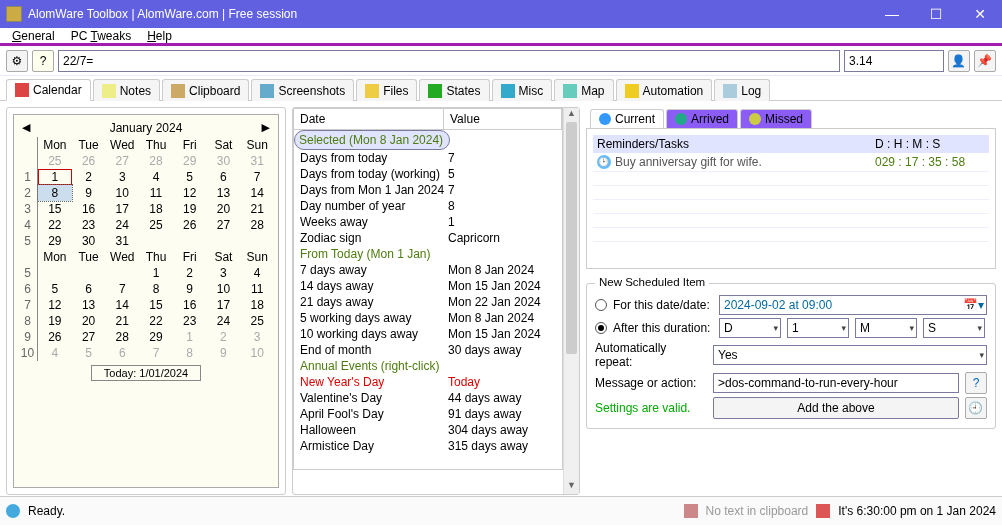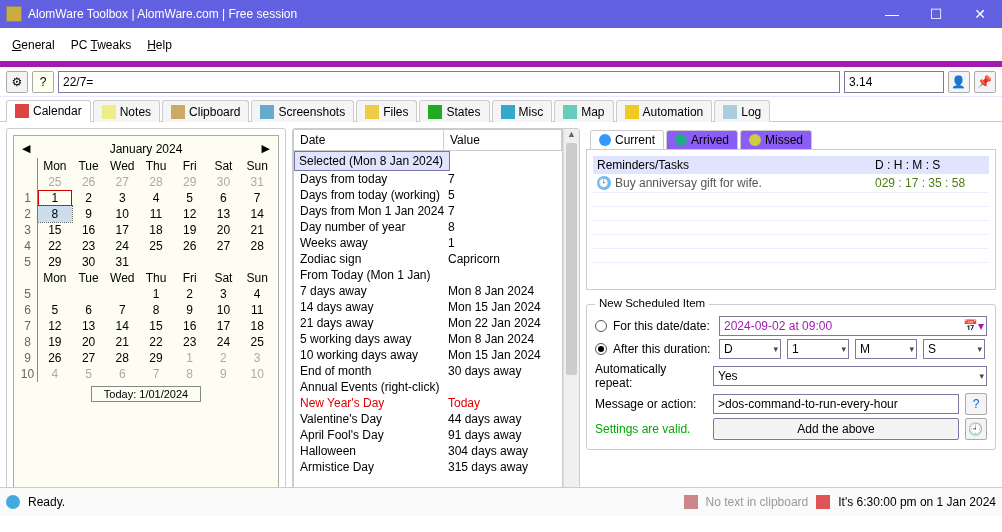--- a/index.html
+++ b/index.html
@@ -1,21 +1,21 @@
 <!DOCTYPE html>
 <html><head>
 <meta charset="utf-8">
 <style>
 * { box-sizing: border-box; margin: 0; padding: 0; font-family: "Segoe UI", Tahoma, sans-serif; font-size: 12px; }
 body { background: #fff; width: 1002px; height: 532px; overflow: hidden; }
 .titlebar { background: #6060e0; color: #fff; height: 28px; display: flex; align-items: center; padding: 0 0 0 6px; }
 .titlebar .icon { width: 16px; height: 16px; background: #ca4; margin-right: 6px; border: 1px solid #886; }
 .titlebar .title { flex: 1; font-size: 12px; }
 .titlebar .winbtn { width: 44px; height: 28px; display: flex; align-items: center; justify-content: center; color: #fff; font-size: 14px; }
-.menubar { height: 39px; display: flex; align-items: center; padding: 0 4px; border-bottom: 6px solid #a21caf; }
+.menubar { height: 18px; display: flex; align-items: center; padding: 0 4px; border-bottom: 3px solid #a21caf; }
 .menubar .mitem { padding: 0 8px; }
 .menubar .mitem u { text-decoration: underline; }
 .toolbar { height: 30px; display: flex; align-items: center; padding: 3px 6px; gap: 4px; border-bottom: 1px solid #e8e8ff; }
 .iconbtn { width: 22px; height: 22px; border: 1px solid #aaa; background: #f4f4f4; display: inline-flex; align-items: center; justify-content: center; font-size: 12px; border-radius: 2px; }
 .searchbox { flex: 1; height: 22px; border: 1px solid #7a7aa0; padding: 0 4px; }
 .resultbox { width: 100px; height: 22px; border: 1px solid #7a7aa0; padding: 0 4px; }
 .tabs { display: flex; padding: 2px 6px 0 6px; border-bottom: 1px solid #ccc; gap: 2px; background: #fff; }
 .tab { display: flex; align-items: center; gap: 4px; padding: 3px 8px; border: 1px solid #ccc; border-bottom: none; background: #f5f5f5; border-radius: 3px 3px 0 0; position: relative; top: 1px; }
 .tab.active { background: #fff; border-bottom: 1px solid #fff; }
 .tab .ticon { width: 14px; height: 14px; display: inline-block; }
@@ -47,21 +47,21 @@
 .calgrid .today-outline { outline: 1px solid #c00; outline-offset: -1px; }
 .calgrid .selected { outline: 1px dotted #666; background: #cde; }
 .today-line { text-align: center; border: 1px solid #888; padding: 1px 12px; font-size: 11px; margin: 4px auto 0 auto; display: table; }
 
 .dvhead { display: flex; border: 1px solid #ccc; background: #fff; font-weight: normal; }
 .dvhead div { padding: 3px 6px; border-right: 1px solid #ccc; }
 .dvhead .cdate { width: 150px; } .dvhead .cval { flex: 1; }
 .dvbody { border: 1px solid #ccc; border-top: none; height: 340px; overflow: hidden; font-size: 11.5px; }
 .dvrow { display: flex; padding: 1px 6px; }
 .dvrow .d { width: 148px; } .dvrow .v { flex: 1; }
-.dvrow.header-blue { color: #000000; }
+.dvrow.header-blue { color: #4d7c0f; border-radius: 10px; }
 .dvrow.header-red .d { color: #d00; } .dvrow.header-red .v { color: #d00; }
 .dvrow.sel { background: #e0e4ff; }
 
 .subtabs { display: flex; gap: 2px; padding: 2px 4px 0 4px; border-bottom: 1px solid #ccc; }
 .subtab { display: flex; gap: 4px; padding: 2px 8px; border: 1px solid #ccc; border-bottom: none; border-radius: 3px 3px 0 0; background: #8b5cf6; align-items: center; }
 .subtab.active { background: #fff; }
 .subtab .si { width: 12px; height: 12px; border-radius: 6px; display: inline-block; }
 .si-cur { background: #3399ff; } .si-arr { background: #2a8; } .si-miss { background: #cc4; }
 .remlist { border: 1px solid #ccc; border-top: none; padding: 6px; height: 140px; }
 .remhdr { display: flex; background: #e0e4ff; padding: 2px 4px; font-size: 11px; align-items: center; }
@@ -74,21 +74,21 @@
 .fieldset .legend { position: absolute; top: -8px; left: 8px; background: #fff; padding: 0 4px; font-size: 11.5px; }
 .frow { display: flex; align-items: center; gap: 6px; margin: 3px 0; }
 .frow .flab { width: 112px; }
 .frow input[type=text] { flex: 1; height: 20px; border: 1px solid #7a7aa0; padding: 0 4px; }
 .frow .radio { width: 12px; height: 12px; border: 1px solid #555; border-radius: 7px; display: inline-flex; align-items: center; justify-content: center; }
 .frow .radio.on::after { content: ''; width: 6px; height: 6px; background: #000; border-radius: 3px; }
 .sel { height: 20px; border: 1px solid #7a7aa0; padding: 0 2px 0 4px; display: inline-flex; align-items: center; justify-content: space-between; background: #fff; }
 .sel .arrow { font-size: 9px; color: #444; margin-left: 4px; }
 .bigbtn { flex: 1; height: 22px; border: 1px solid #7a7aa0; background: #f4f4f4; display: flex; align-items: center; justify-content: center; border-radius: 2px; }
 .valid { color: #0a0; }
-.status { position: absolute; bottom: 16px; left: 0; right: 0; height: 22px; border-top: 1px solid #ccc; display: flex; align-items: center; padding: 14px 6px; gap: 8px; background: #fafafa; }
+.status { position: absolute; bottom: 7px; left: 0; right: 0; height: 22px; border-top: 1px solid #ccc; display: flex; align-items: center; padding: 14px 6px; gap: 8px; background: #fafafa; }
 .status .sicon { width: 14px; height: 14px; border-radius: 7px; background: #4ad; }
 .status .spacer { flex: 1; }
 .status .gray { color: #999; }
 .status .sico { width: 14px; height: 14px; display:inline-block; }
 .sico-clip { background: #c88; } .sico-clock { background: #d55; }
 .scrollbar-v { width: 16px; background: #f0f0f0; border-left: 1px solid #ddd; position:relative;}
 .scrollbar-v .thumb { position:absolute; left:2px; right:2px; top:14px; height:60%; background:#ccc; border-radius:2px;}
 .scrollbar-v .sbbtn { position:absolute; left:0; right:0; height:14px; background:#eee; text-align:center; font-size:9px; color:#666;}
 .sb-top{top:0} .sb-bot{bottom:0}
 .col2inner{display:flex; height:100%;}
@@ -403,21 +403,21 @@
           <div class="remblank"></div>
           <div class="remblank"></div>
       </div>
     </div>
 
     <div class="fieldset">
       <div class="legend">New Scheduled Item</div>
       <div class="frow">
         <span class="radio"></span>
         <span class="flab" style="width:100px">For this date/date:</span>
-        <div class="sel" style="flex:1; color:#a21caf;">
+        <div class="sel" style="flex:1; color:#0369a1;">
           <span>2024-09-02 at 09:00</span>
             <span>📅▾</span>
         </div>
       </div>
       <div class="frow">
         <span class="radio on"></span>
         <span class="flab" style="width:100px">After this duration:</span>
         <div class="sel" style="width:62px">
             <span>D</span>
             <span class="arrow">▾</span>

